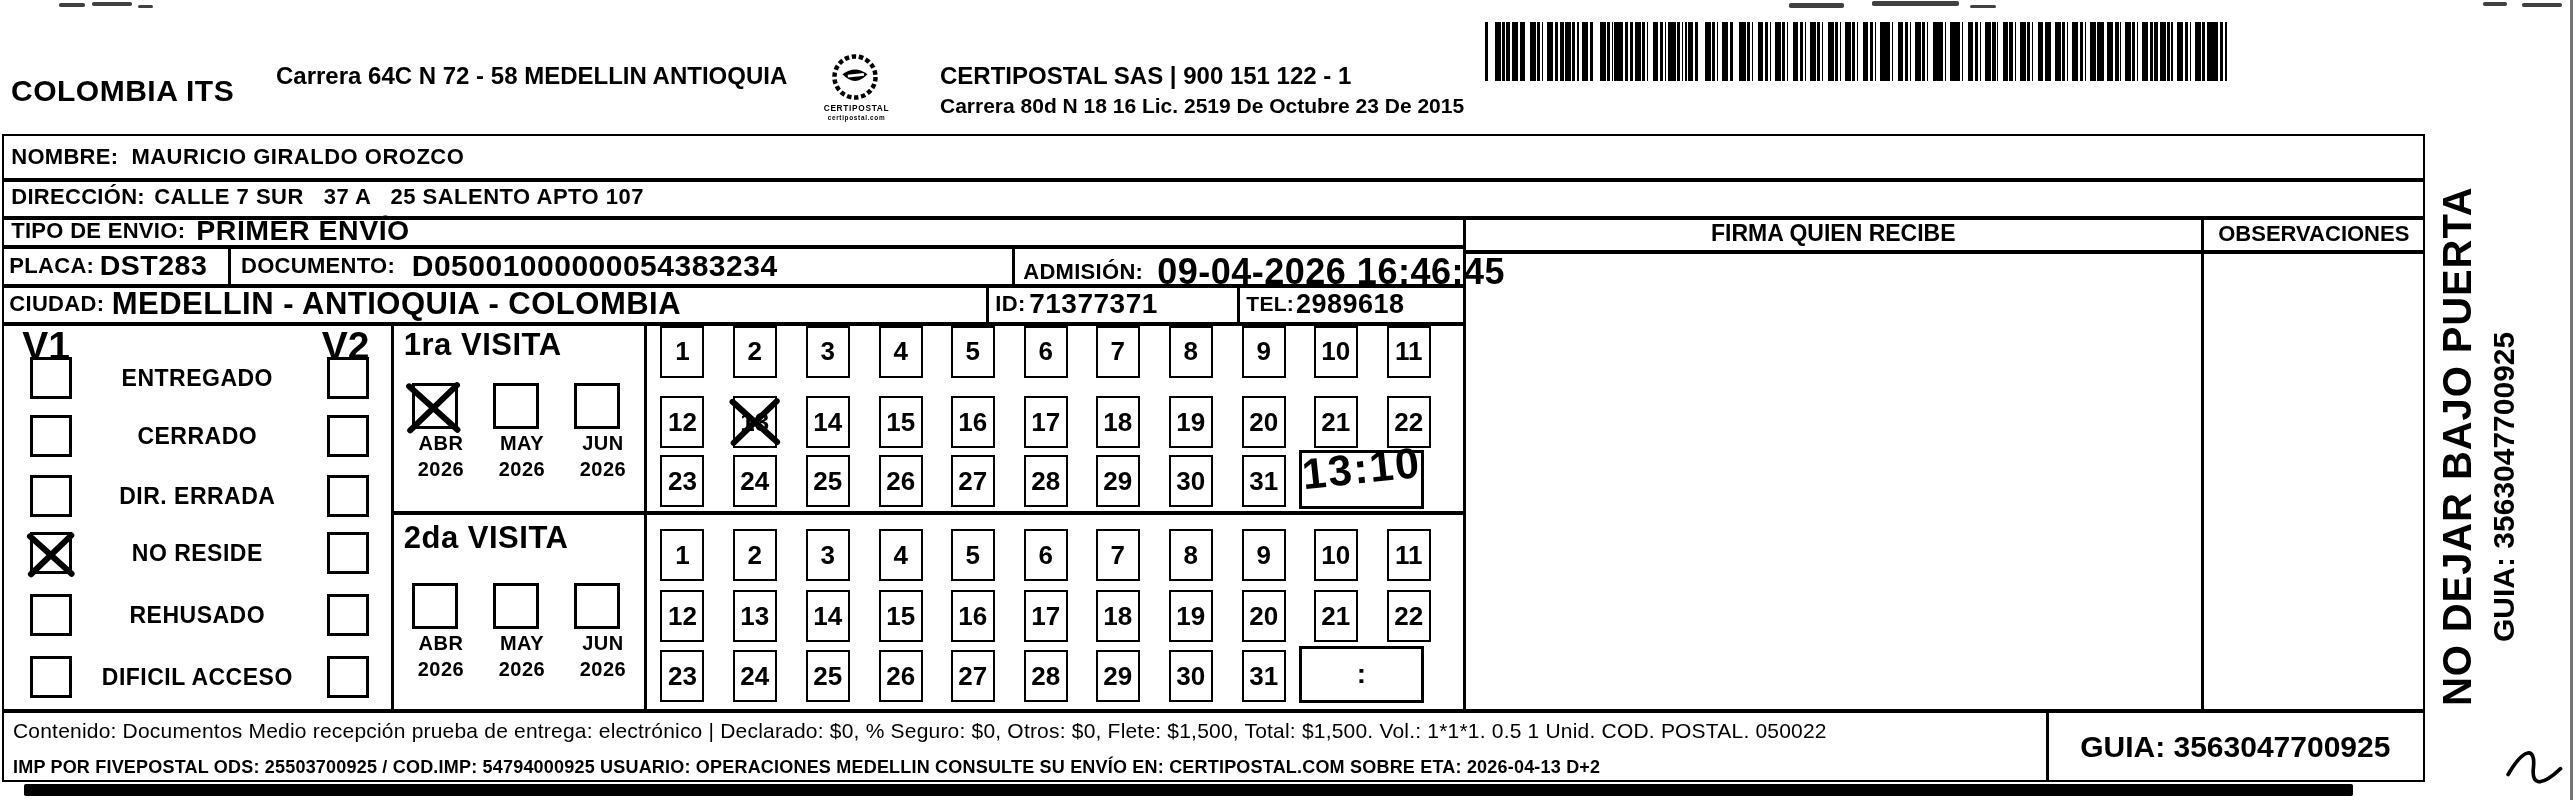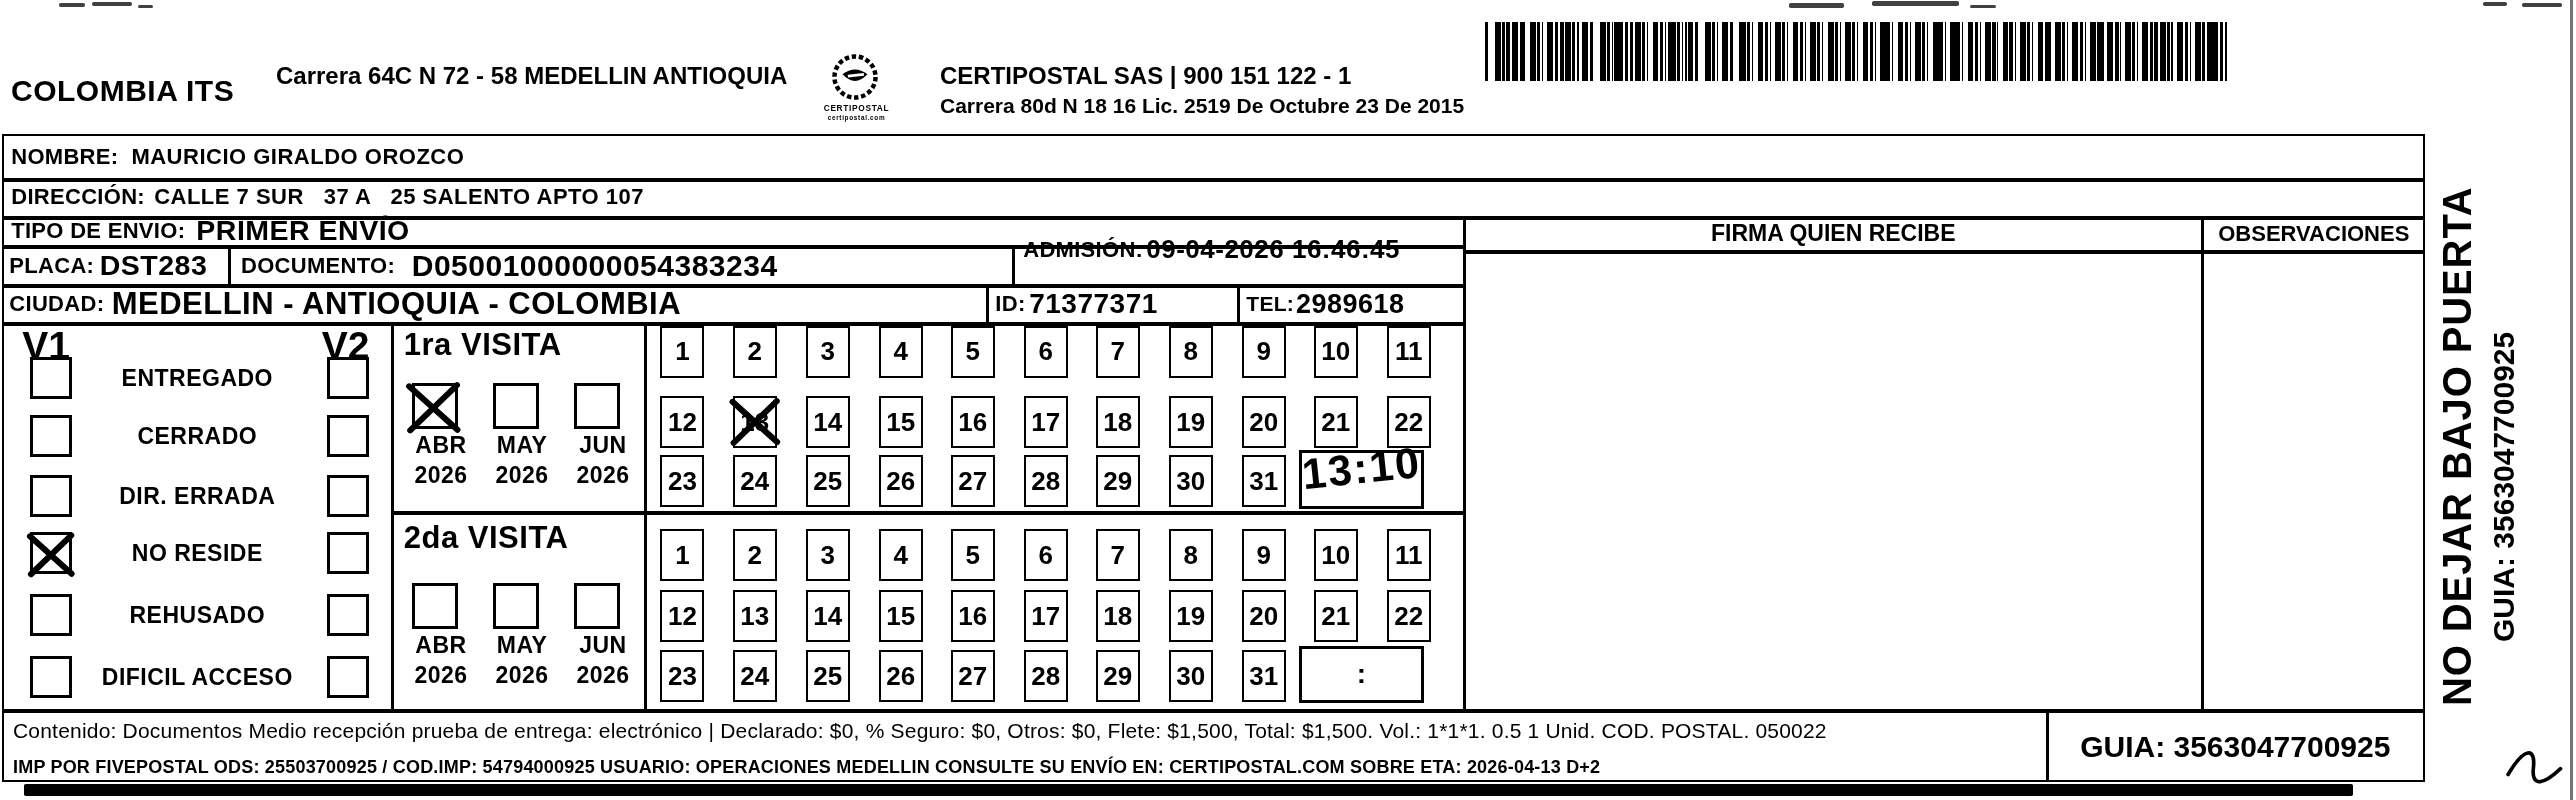--- a/index.html
+++ b/index.html
@@ -18,21 +18,21 @@
   
   .box{box-sizing:border-box;border:3.7px solid #000;background:#fff;}
   .cb-abs{position:absolute;top:0;width:42px;height:42px;}
   .st-row{position:absolute;left:0;width:308px;height:42px;}
   .st-label{position:absolute;left:72px;width:243px;text-align:center;
             font-size:23px;font-weight:700;line-height:42px;letter-spacing:0.5px;}
   .vh{position:absolute;font-size:39px;font-weight:700;}
   .mrow{position:absolute;left:3.7px;display:flex;}
   .mcol{width:81px;display:flex;flex-direction:column;align-items:center;}
   .mcb{position:relative;width:46px;height:46px;}
-  .mlabel,.myear{font-size:23px;font-weight:700;margin-top:2.8px;letter-spacing:0.5px;margin-left:12px;}
+  .mlabel,.myear{font-size:20px;font-weight:700;margin-top:2.8px;letter-spacing:0.5px;margin-left:12px;}
   .vtitle{position:absolute;font-size:31px;font-weight:700;letter-spacing:0.5px;white-space:nowrap;}
   .daybox{position:absolute;width:44px;height:52px;border:2.8px solid #000;box-sizing:border-box;
           font-size:26px;font-weight:700;display:flex;align-items:center;justify-content:center;background:#fff;}
   .timebox{position:absolute;width:125px;height:59px;border:3.7px solid #000;box-sizing:border-box;background:#fff;}
   .tcolon{width:100%;text-align:center;font-size:28px;font-weight:700;line-height:50px;}
   .thand{position:absolute;left:0;top:-9.2px;width:100%;text-align:center;font-size:43px;font-weight:700;
          transform:rotate(-6deg);letter-spacing:1.8px;}
   
   .xmk{position:absolute;pointer-events:none;}
   .xmk::before,.xmk::after{content:"";position:absolute;left:-6%;top:47%;width:112%;height:5.5px;
@@ -132,23 +132,23 @@
     </div>
 
     <div class="abs flexrow" style="left:0;top:110px;width:224px;height:39px;padding-left:5.5px;gap:5.5px;box-sizing:border-box;">
       <span class="lbl">PLACA:</span>
       <span class="val" style="font-size:28.5px;">DST283</span>
     </div>
     <div class="abs flexrow" style="left:228px;top:110px;width:780px;height:39px;padding-left:9.2px;gap:16.6px;box-sizing:border-box;">
       <span class="lbl">DOCUMENTO:</span>
       <span class="val" style="font-size:30px;">D05001000000054383234</span>
     </div>
-    <div class="abs flexrow" style="left:1012px;top:94px;width:447px;height:39px;padding-left:7.4px;gap:3px;box-sizing:border-box;">
+    <div class="abs flexrow" style="left:1012px;top:116px;width:447px;height:39px;padding-left:7.4px;gap:14px;box-sizing:border-box;">
       <span class="lbl">ADMISIÓN:</span>
-      <span class="val" style="font-size:26px;">09-04-2026 16:46:45</span>
+      <span class="val" style="font-size:36px;">09-04-2026 16:46:45</span>
     </div>
 
     <div class="abs flexrow" style="left:0;top:149px;width:982px;height:38px;padding-left:5.5px;gap:7.4px;box-sizing:border-box;">
       <span class="lbl">CIUDAD:</span>
       <span class="val" style="font-size:31px;">MEDELLIN - ANTIOQUIA - COLOMBIA</span>
     </div>
     <div class="abs flexrow" style="left:986px;top:149px;width:247px;height:38px;padding-left:5.5px;gap:3.7px;box-sizing:border-box;">
       <span class="lbl">ID:</span>
       <span class="val" style="font-size:28px;">71377371</span>
     </div>

